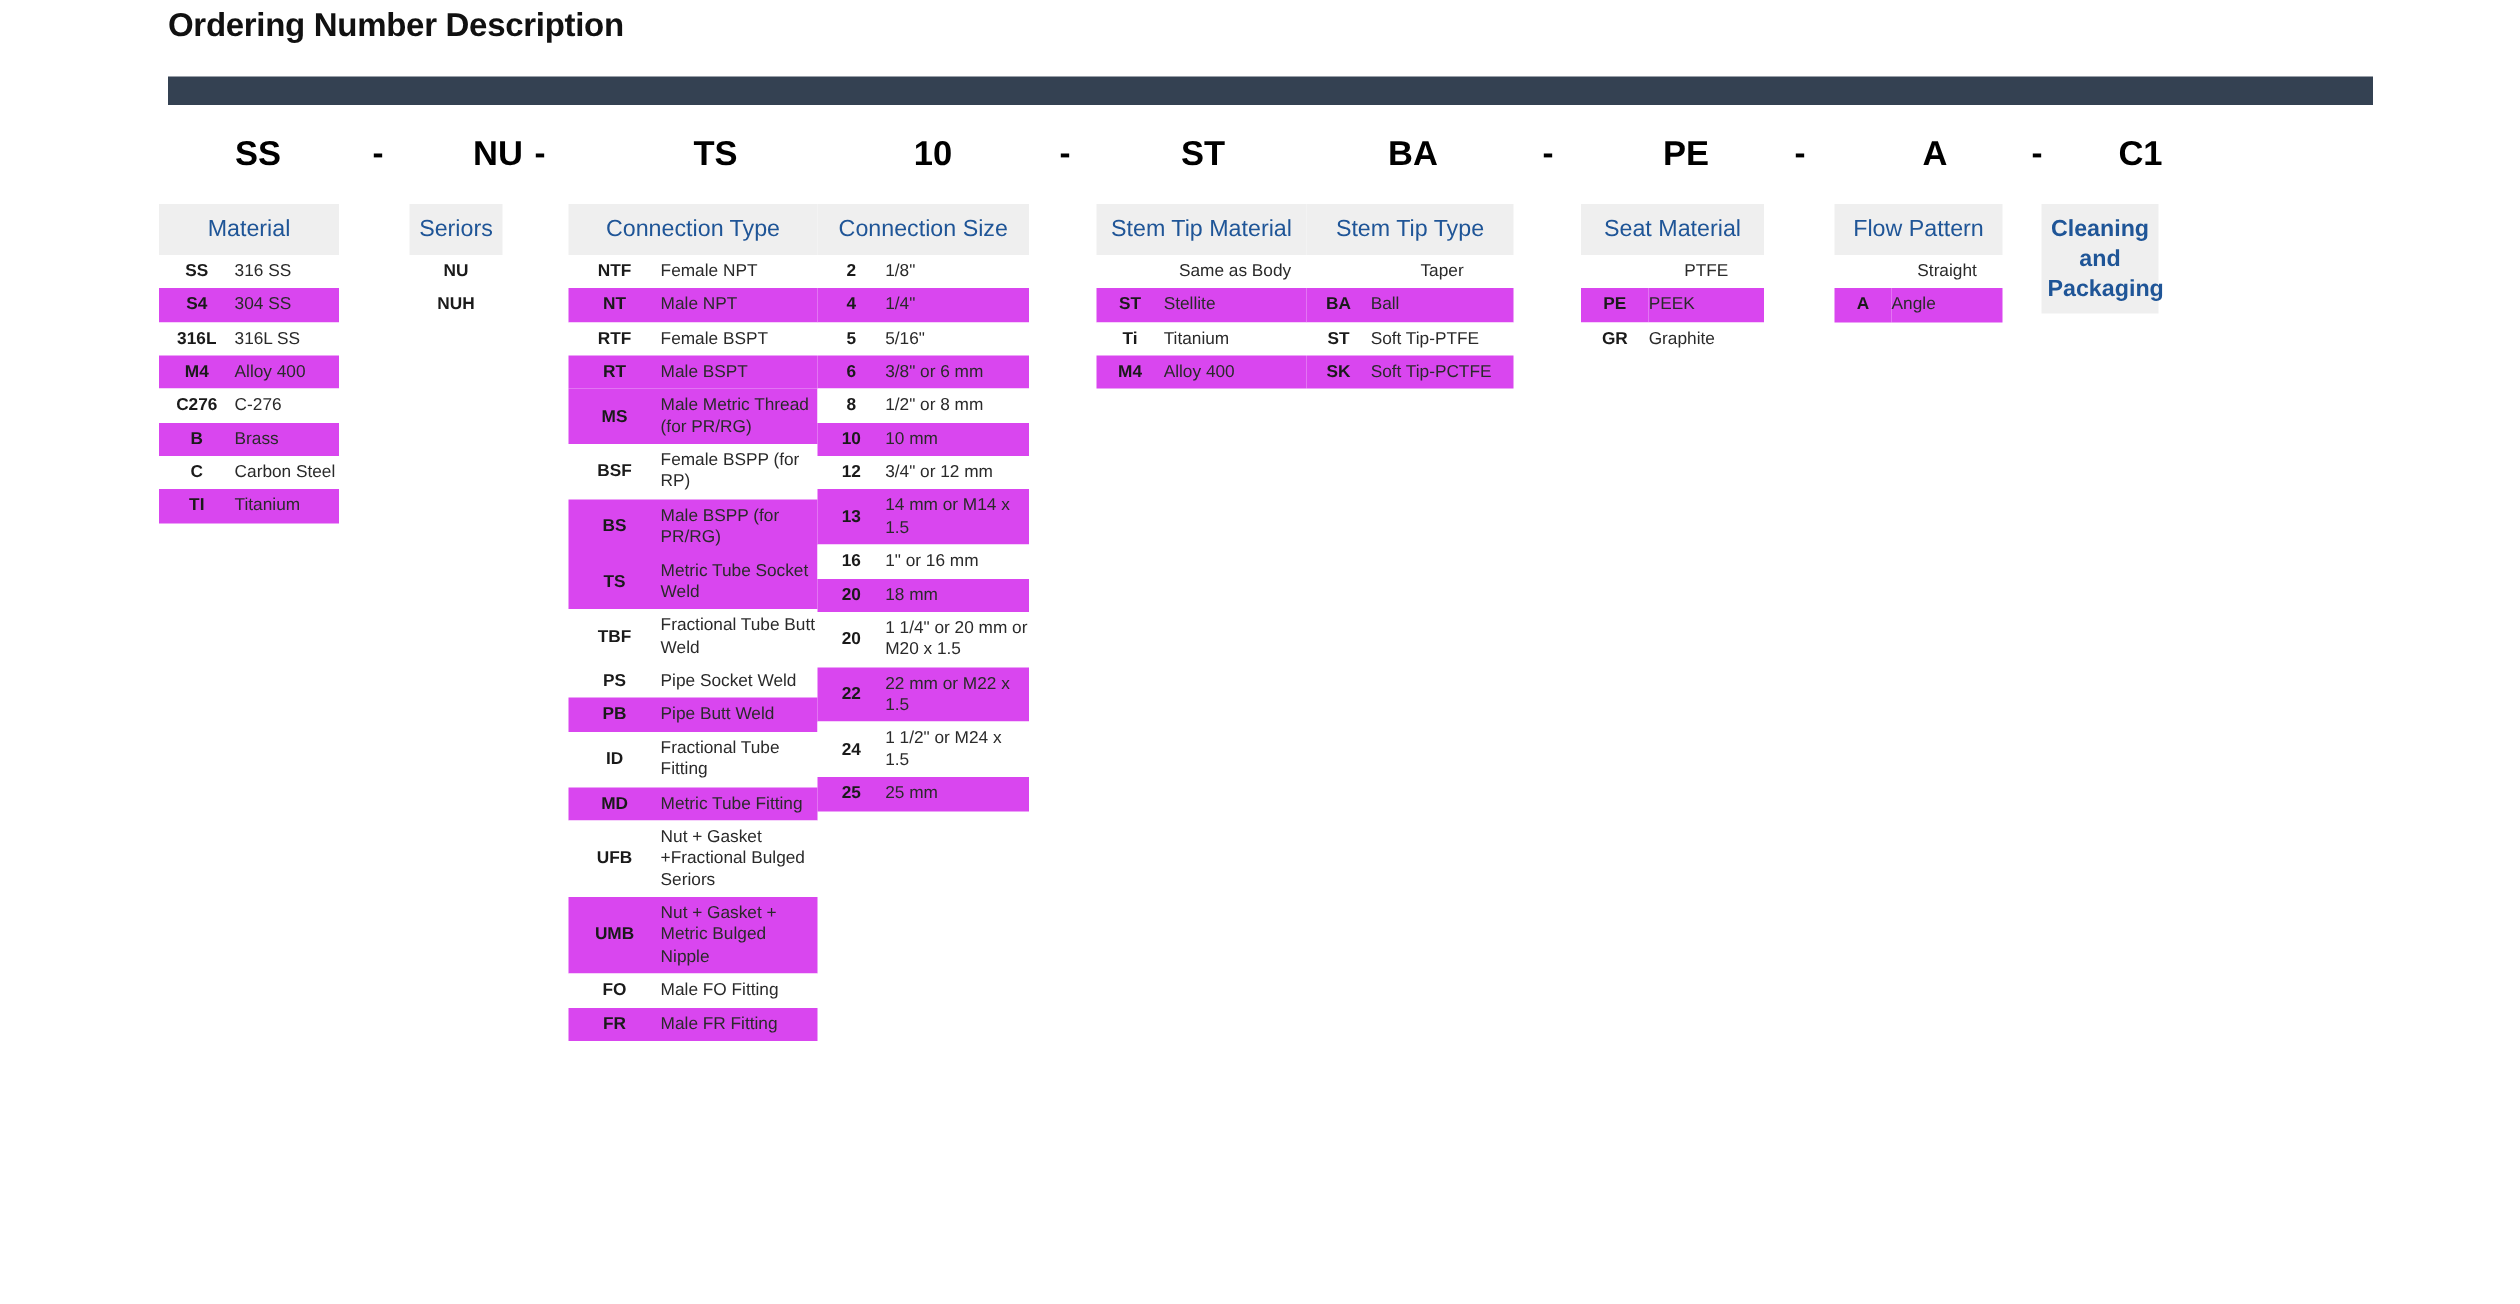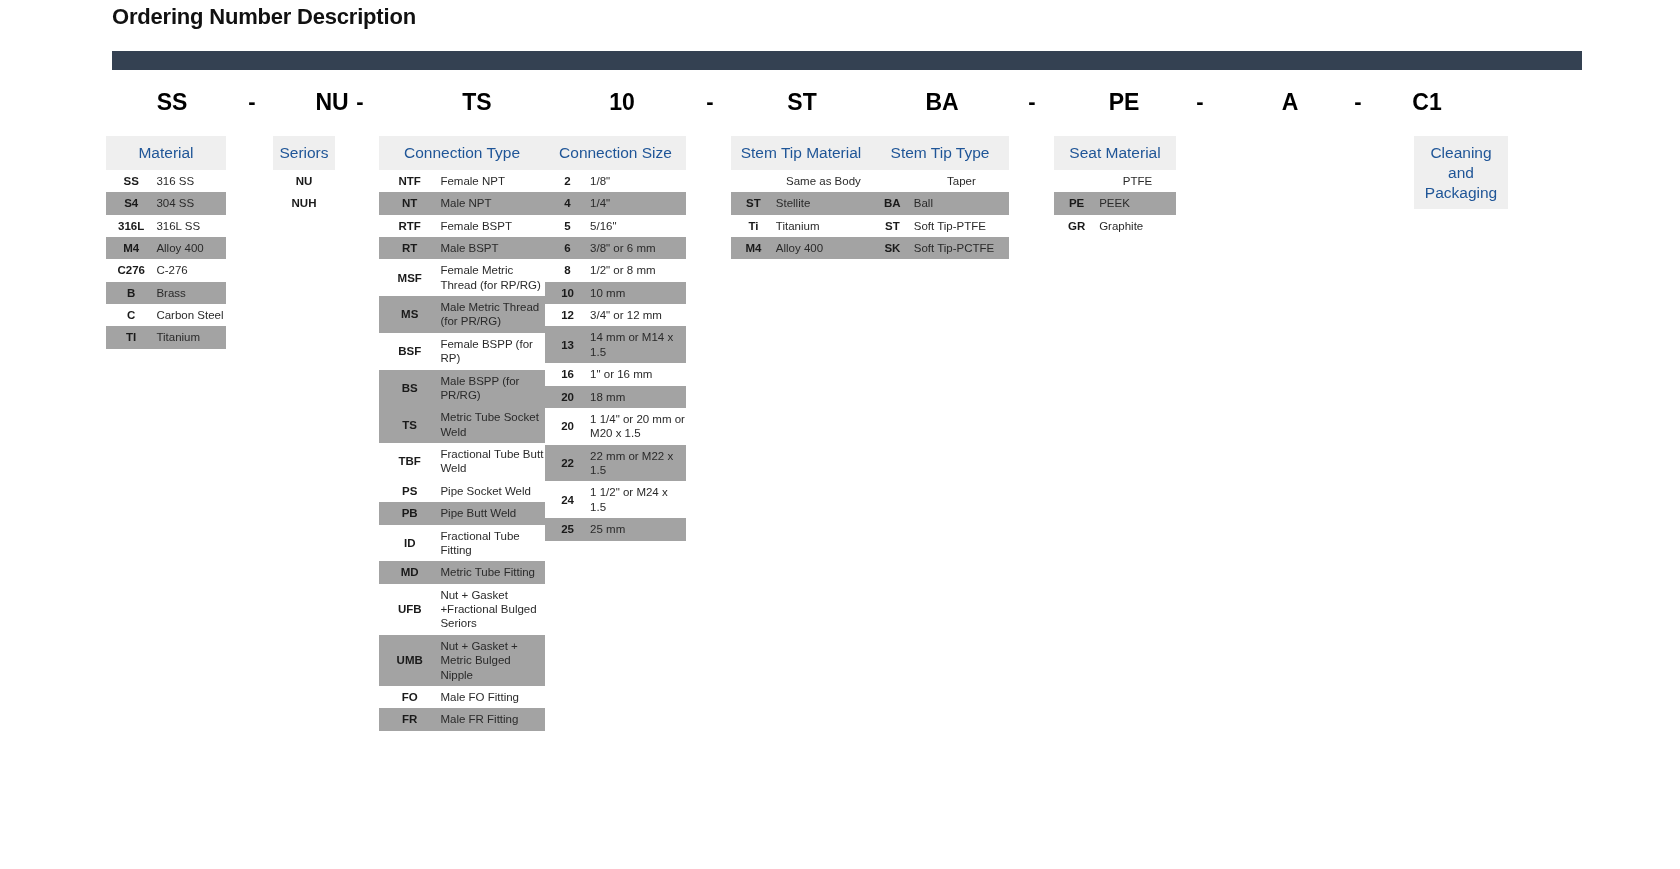--- a/index.html
+++ b/index.html
@@ -95,38 +95,38 @@
     font-weight: bold;
     font-size: 11.5px;
     color: #1a1a1a;
   }
   td.desc {
     text-align: left;
     padding-left: 10px;
     padding-right: 6px;
     color: #2a2a2a;
   }
-  tr.shaded td { background: #a3a3a3; margin-top: 18px; }
+  tr.shaded td { background: #d946ef; margin-top: 18px; }
   tr.plain td { background: #ffffff; }
   td.desc-center {
     text-align: center;
     padding-left: 0;
     padding-right: 0;
   }
 
   
   #col-material      { left: 106px;  width: 120px; }
   #col-series        { left: 273px;  width: 62px;  }
   #col-conntype      { left: 379px;  width: 166px; }
   #col-connsize      { left: 545px;  width: 141px; }
   #col-stemtipmat    { left: 731px;  width: 140px; }
   #col-stemtiptype   { left: 871px;  width: 138px; }
   #col-seatmat       { left: 1054px; width: 122px; }
   #col-flowpattern   { left: 1223px; width: 112px; }
-  #col-cleanpack     { left: 1414px; width: 94px;  }
+  #col-cleanpack     { left: 1361px; width: 78px; font-weight: bold;  }
 
   #col-material   col.c1 { width: 42%; }
   #col-conntype   col.c1 { width: 37%; }
   #col-connsize   col.c1 { width: 32%; }
   #col-stemtipmat col.c1 { width: 32%; }
   #col-stemtiptype col.c1 { width: 31%; }
   #col-seatmat    col.c1 { width: 37%; }
   #col-flowpattern col.c1 { width: 34%; }
 </style>
 </head>
@@ -235,24 +235,20 @@
             <td class="desc">Male NPT</td>
           </tr>
           <tr class="plain">
             <td class="code">RTF</td>
             <td class="desc">Female BSPT</td>
           </tr>
           <tr class="shaded">
             <td class="code">RT</td>
             <td class="desc">Male BSPT</td>
           </tr>
-          <tr class="plain">
-            <td class="code">MSF</td>
-            <td class="desc">Female Metric Thread (for RP/RG)</td>
-          </tr>
           <tr class="shaded">
             <td class="code">MS</td>
             <td class="desc">Male Metric Thread (for PR/RG)</td>
           </tr>
           <tr class="plain">
             <td class="code">BSF</td>
             <td class="desc">Female BSPP (for RP)</td>
           </tr>
           <tr class="shaded">
             <td class="code">BS</td>
@@ -443,20 +439,39 @@
             <td class="desc">PEEK</td>
           </tr>
           <tr class="plain">
             <td class="code">GR</td>
             <td class="desc">Graphite</td>
           </tr>
         </tbody>
     </table>
   </div>
 
+  <div class="col" id="col-flowpattern">
+    <div class="col-head">Flow Pattern</div>
+    <table class="opt">
+      <colgroup>
+          <col class="c1">
+          <col>
+        </colgroup>
+      <tbody>
+          <tr class="plain">
+            <td class="code" style="background: transparent;"></td>
+            <td class="desc desc-center" style="background: transparent;">Straight</td>
+          </tr>
+          <tr class="shaded">
+            <td class="code">A</td>
+            <td class="desc">Angle</td>
+          </tr>
+        </tbody>
+    </table>
+  </div>
 
   <div class="col" id="col-cleanpack">
     <div class="col-head two-line">Cleaning and Packaging</div>
     <table class="opt">
       <colgroup>
           <col class="c1">
           <col>
         </colgroup>
       <tbody></tbody>
     </table>

